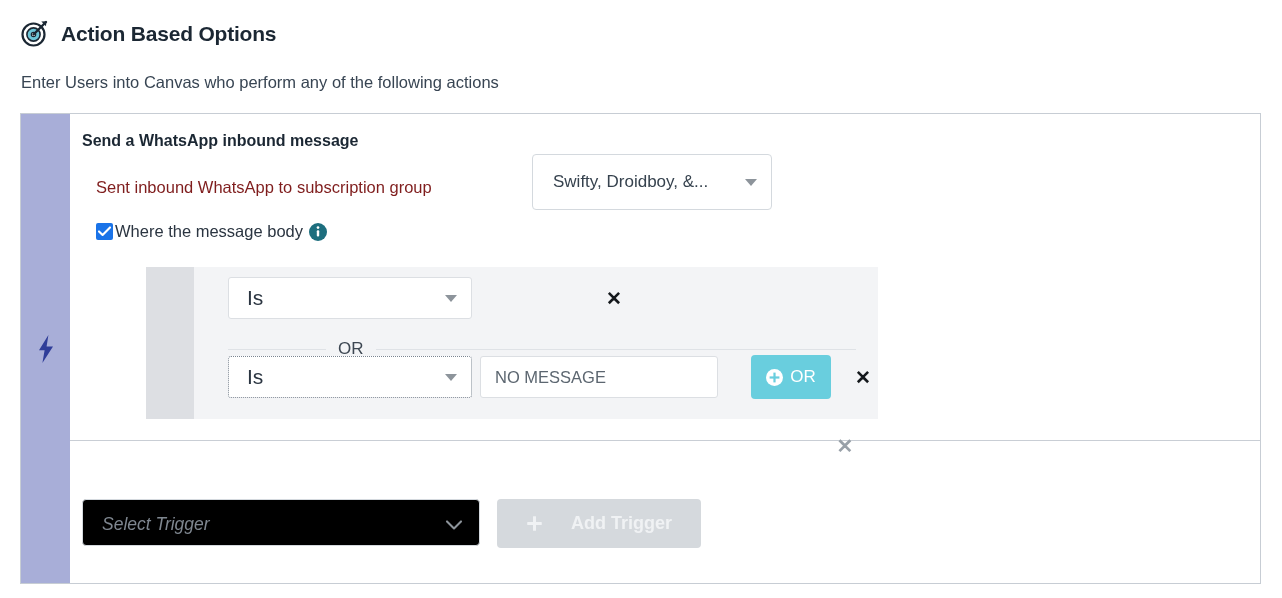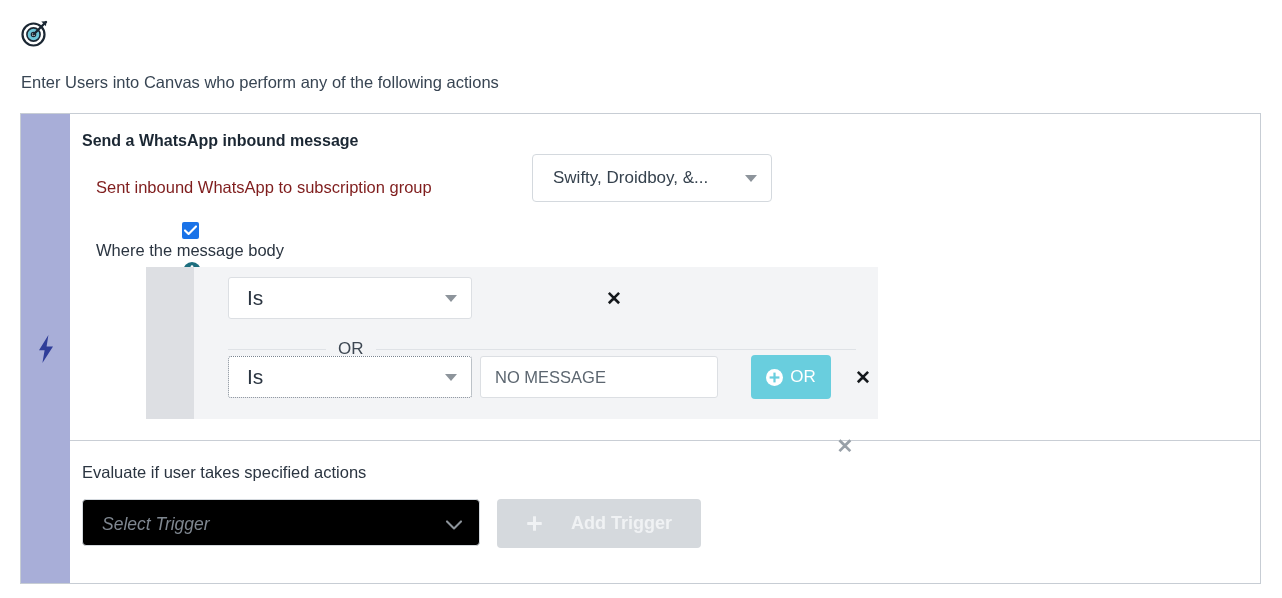--- a/index.html
+++ b/index.html
@@ -50,41 +50,41 @@
     position: absolute; left: 12px; top: 18px;
     font-size: 16px; font-weight: bold; color: #1b2733;
   }
   .sec-sub {
     position: absolute; left: 26px; top: 64px;
     font-size: 16.5px; color: #7f1d1d;
   }
 
   .subscription-select {
     position: absolute; left: 462px; top: 40px;
-    width: 240px; height: 48px;
+    width: 240px; height: 56px;
     border: 1px solid #d4d9de; border-radius: 4px;
     background: #fff;
     display: flex; align-items: center;
     padding: 0 14px 0 20px;
     cursor: pointer;
   }
   .subscription-select .val {
     flex: 1; font-size: 17px; color: #36424e; white-space: nowrap; overflow: hidden;
   }
   .caret-solid {
     width: 0; height: 0; flex: none;
     border-left: 6px solid transparent;
     border-right: 6px solid transparent;
     border-top: 7px solid #8d949b;
     margin-left: 6px;
   }
 
   .checkbox-row {
     position: absolute; left: 26px; top: 108px;
-    display: flex; align-items: center; gap: 2px; flex-direction: column;
+    display: flex; align-items: center; gap: 2px;
   }
   .cbox {
     width: 17px; height: 17px; flex:none;
     background: #1a73e8; border-radius: 2px;
     position: relative; cursor: pointer;
   }
   .cbox svg { position:absolute; left:2px; top:3px; }
   .cbox-label { font-size: 16.5px; color: #2b3541; }
   .info-icon { width: 18px; height: 18px; display:block; margin-left: 4px; }
 
@@ -202,20 +202,21 @@
     <span>
       <svg class="target-icon" viewBox="0 0 30 30">
         <circle cx="13.5" cy="16.5" r="11" fill="none" stroke="#1b2733" stroke-width="2.2"></circle>
         <circle cx="13.5" cy="16.5" r="6.6" fill="#6ec6d8"></circle>
         <circle cx="13.5" cy="16.5" r="6.6" fill="none" stroke="#1b2733" stroke-width="1.6"></circle>
         <circle cx="13.5" cy="16.5" r="2.2" fill="#ffffff" stroke="#1b2733" stroke-width="1.2"></circle>
         <path d="M13.5 16.5 L26 4" stroke="#1b2733" stroke-width="2.4" stroke-linecap="round"></path>
         <path d="M21.3 3.6 L26.4 3.2 L26 8.3 Z" fill="#1b2733"></path>
       </svg>
     </span>
+    <div class="page-title">Action Based Options</div>
   </div>
 
   <div class="subtitle">Enter Users into Canvas who perform any of the following actions</div>
 
   <div class="card">
 
     <div class="accent-bar">
       <span>
         <svg class="bolt-icon" viewBox="0 0 22 28">
           <path d="M13.4 0 L4 15.2 L9.6 15.2 L7.4 28 L18 11.6 L11.6 11.6 Z" fill="#2f3d99"></path>
@@ -290,21 +291,20 @@
 
           </div>
           <span class="group-x">✕</span>
         </div>
 
       </div>
 
       <div class="hr"></div>
 
       <div class="sec2">
-        <div class="sec2-title">Evaluate if user takes specified actions</div>
 
         <div class="trigger-select">
           <span class="ph">Select Trigger</span>
           <span>
             <svg class="chev" viewBox="0 0 18 12">
               <path d="M2 2.4 L9 9.4 L16 2.4" fill="none" stroke="#8d949b" stroke-width="2.1" stroke-linecap="round" stroke-linejoin="round"></path>
             </svg>
           </span>
         </div>
 

